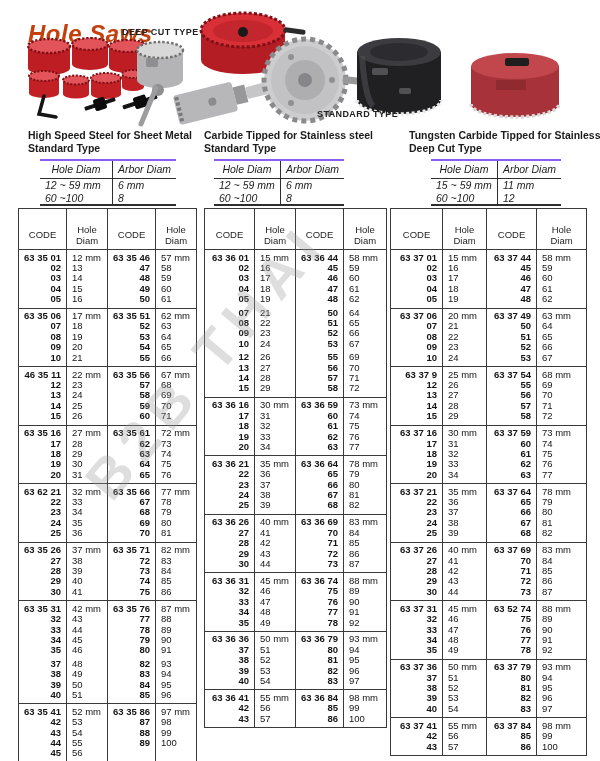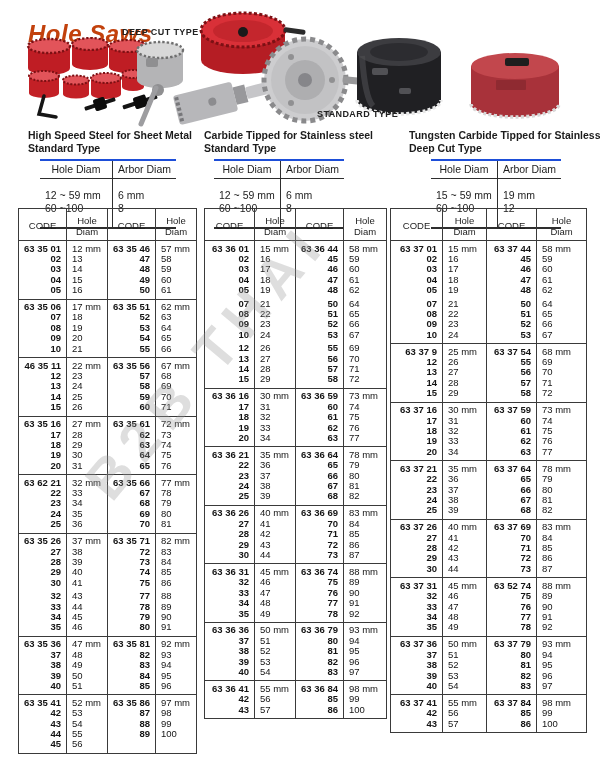--- a/index.html
+++ b/index.html
@@ -18,47 +18,47 @@
   .lbl-deep{left:122px;top:27px;}
   .lbl-std{left:317px;top:109px;}
   
   .section{position:absolute;top:129px;}
   .sec0{left:28px;width:182px;}
   .sec1{left:204px;width:160px;}
   .sec2{left:367px;width:230px;margin-left:42px;}
   .sec-h{font-size:10.5px;font-weight:bold;line-height:13px;white-space:nowrap;color:#1c1c1c;}
   table.spec{
     border-collapse:collapse;margin-top:4px;
-    border-top:2px solid #1d4ed8;border-bottom:2px solid #2e2e2e;
+    border-top:2px solid #8b5cf6;border-bottom:2px solid #2e2e2e;font-style:italic;
   }
   .sec0 table.spec{width:136px;margin-left:12px;}
   .sec1 table.spec{width:130px;margin-left:10px;}
   .sec2 table.spec{width:130px;margin-left:22px;}
   table.spec th{
     font-size:10.5px;font-weight:normal;text-align:center;color:#1c1c1c;
     border-bottom:1.5px solid #2e2e2e;padding:2px 5px 3px;white-space:nowrap;
   }
   table.spec td{font-size:10.5px;line-height:12.5px;padding:0 5px;white-space:nowrap;color:#1c1c1c;}
   table.spec th:first-child,table.spec td:first-child{border-right:1px solid #2e2e2e;width:62%;}
-  table.spec tbody tr:first-child td{padding-top:10px;}
-  table.spec tbody tr:last-child td{padding-bottom:13px;}
+  table.spec tbody tr:first-child td{padding-top:0;}
+  table.spec tbody tr:last-child td{padding-bottom:0;}
   
   .main-tables{position:absolute;left:0;top:208px;width:600px;}
   table.code-table{
     position:absolute;top:0;border-collapse:collapse;table-layout:fixed;
     border:1.5px solid #3a3a3a;background:transparent;
   }
   .g0{left:18px;width:178px;}
   .g1{left:204px;width:182px;}
   .g2{left:390px;width:196px;}
   table.code-table th,table.code-table td{border-left:1px solid #3a3a3a;overflow:hidden;white-space:nowrap;}
   table.code-table th:first-child,table.code-table td:first-child{border-left:none;}
   table.code-table th{
     font-size:9.5px;line-height:10.5px;font-weight:normal;text-align:center;
-    padding:7px 0 3px;border-bottom:1.5px solid #3a3a3a;color:#1c1c1c;
+    padding:16px 0 3px;border-bottom:1.5px solid #3a3a3a;color:#1c1c1c;
   }
   table.code-table td{font-size:9.5px;line-height:10.4px;padding:0 5px;color:#141414;}
   td.code{font-weight:bold;text-align:right;}
   td.diam{text-align:left;}
   tr.bs td{border-top:1.5px solid #3a3a3a;}
   tr.bf td{padding-top:2.5px;}
   tr.bl td{padding-bottom:3px;}
   
   .watermark{
     position:absolute;left:72px;top:470px;font-size:56px;font-weight:bold;
@@ -210,21 +210,21 @@
     <table class="spec">
       <thead>
           <tr>
         <th>Hole Diam</th>
         <th>Arbor Diam</th>
       </tr>
         </thead>
       <tbody>
         <tr>
             <td>15 ~ 59 mm</td>
-            <td>19 mm</td>
+            <td>11 mm</td>
           </tr>
         <tr>
             <td>60 ~100</td>
             <td>12</td>
           </tr>
       </tbody>
     </table>
   </div>
 
   <div class="main-tables">
@@ -423,20 +423,26 @@
             <td class="diam">40</td>
             <td class="code">74</td>
             <td class="diam">85</td>
           </tr>
           <tr class="bl">
             <td class="code">30</td>
             <td class="diam">41</td>
             <td class="code">75</td>
             <td class="diam">86</td>
           </tr>
+          <tr class="bs bf">
+            <td class="code">63 35 31</td>
+            <td class="diam">42 mm</td>
+            <td class="code">63 35 76</td>
+            <td class="diam">87 mm</td>
+          </tr>
           <tr>
             <td class="code">32</td>
             <td class="diam">43</td>
             <td class="code">77</td>
             <td class="diam">88</td>
           </tr>
           <tr>
             <td class="code">33</td>
             <td class="diam">44</td>
             <td class="code">78</td>
@@ -446,26 +452,20 @@
             <td class="code">34</td>
             <td class="diam">45</td>
             <td class="code">79</td>
             <td class="diam">90</td>
           </tr>
           <tr class="bl">
             <td class="code">35</td>
             <td class="diam">46</td>
             <td class="code">80</td>
             <td class="diam">91</td>
-          </tr>
-          <tr class="bs bf">
-            <td class="code">63 35 36</td>
-            <td class="diam">47 mm</td>
-            <td class="code">63 35 81</td>
-            <td class="diam">92 mm</td>
           </tr>
           <tr>
             <td class="code">37</td>
             <td class="diam">48</td>
             <td class="code">82</td>
             <td class="diam">93</td>
           </tr>
           <tr>
             <td class="code">38</td>
             <td class="diam">49</td>
@@ -831,20 +831,26 @@
             <td class="diam">18</td>
             <td class="code">47</td>
             <td class="diam">61</td>
           </tr>
           <tr class="bl">
             <td class="code">05</td>
             <td class="diam">19</td>
             <td class="code">48</td>
             <td class="diam">62</td>
           </tr>
+          <tr class="bs bf">
+            <td class="code">63 37 06</td>
+            <td class="diam">20 mm</td>
+            <td class="code">63 37 49</td>
+            <td class="diam">63 mm</td>
+          </tr>
           <tr>
             <td class="code">07</td>
             <td class="diam">21</td>
             <td class="code">50</td>
             <td class="diam">64</td>
           </tr>
           <tr>
             <td class="code">08</td>
             <td class="diam">22</td>
             <td class="code">51</td>

